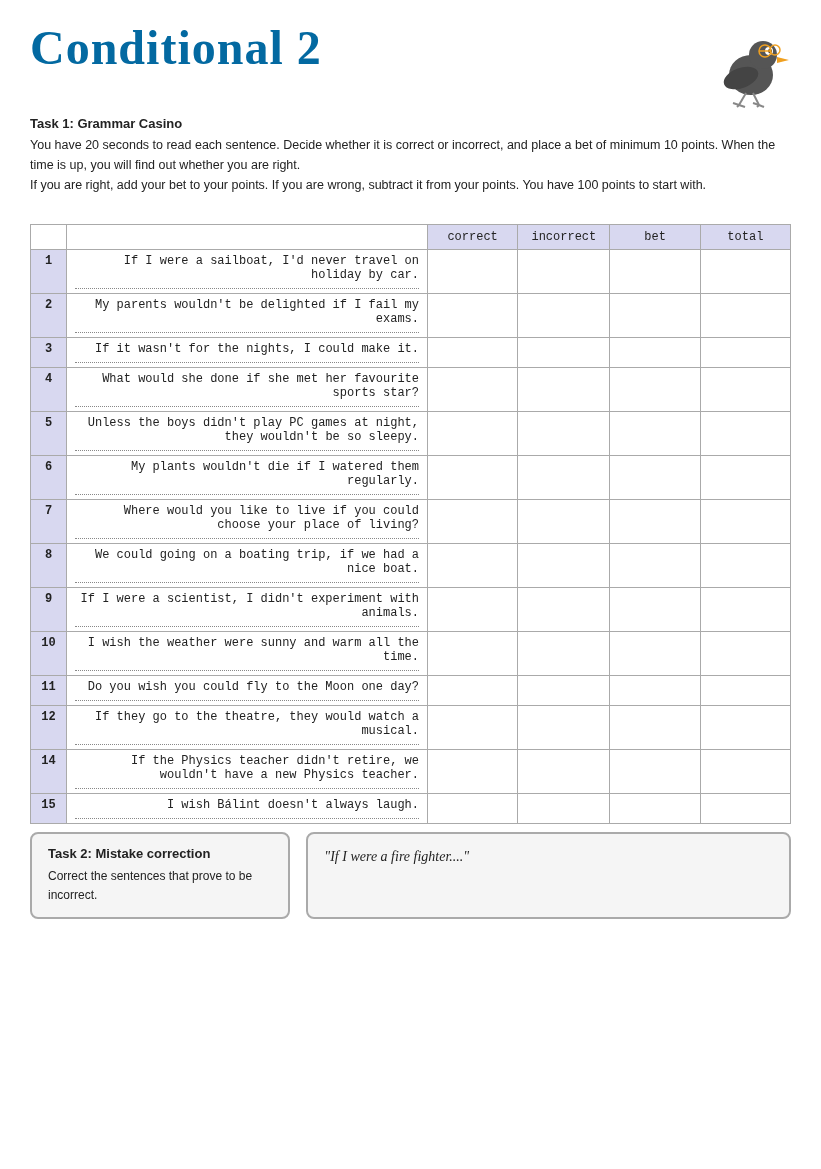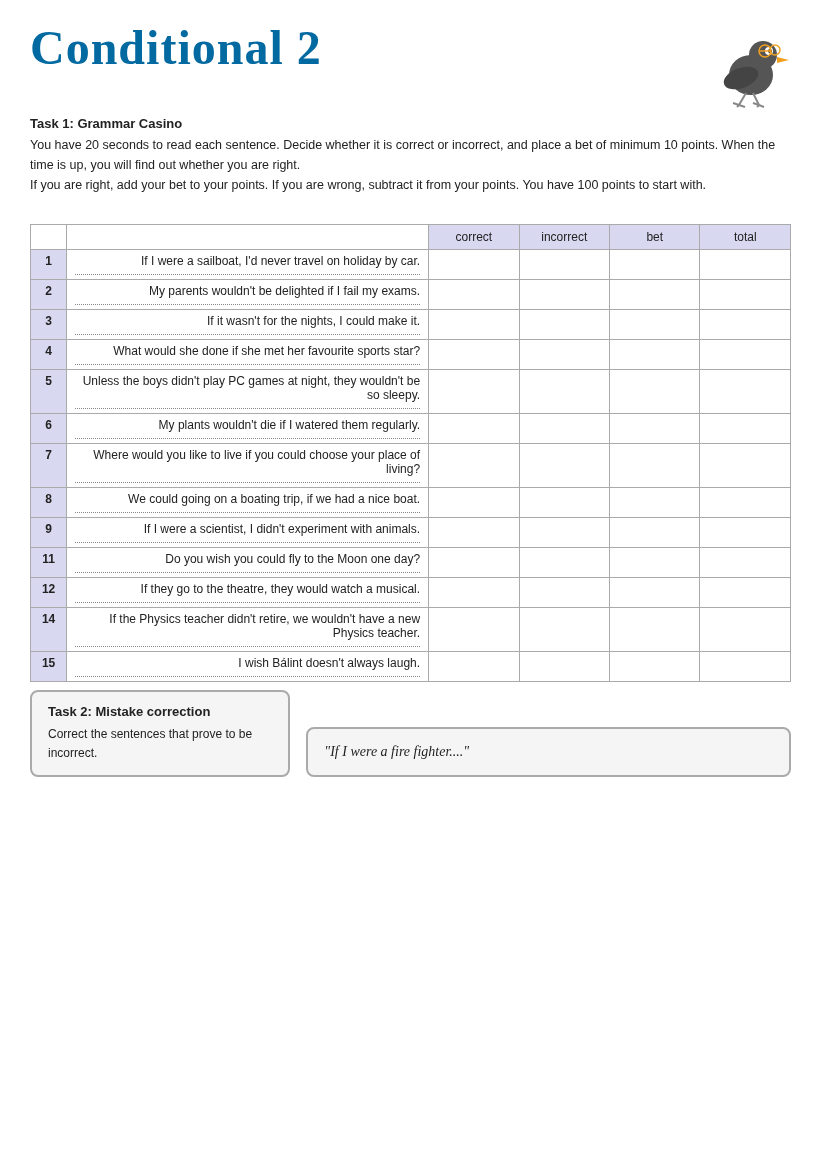--- a/index.html
+++ b/index.html
@@ -40,20 +40,21 @@
     }
     .instructions {
       font-size: 12.5px;
       line-height: 1.6;
       margin-bottom: 29px;
     }
     .main-table {
       width: 100%;
       border-collapse: collapse;
       margin-bottom: 4px;
+      font-family: Liberation Mono, monospace;
     }
     .main-table th {
       background: #d8d8f0;
       border: 1px solid #aaa;
       padding: 5px 8px;
       text-align: center;
       font-size: 12px;
       font-weight: normal;
     }
     .main-table td {
@@ -84,21 +85,20 @@
       height: 1px;
     }
     .col-correct, .col-incorrect, .col-bet, .col-total {
       width: 80px;
       min-width: 70px;
     }
     .bottom-section {
       display: flex;
       gap: 16px;
       margin-top: 8px;
-      align-items: flex-end;
     }
     .task-box {
       border: 2px solid #aaa;
       border-radius: 8px;
       padding: 12px 16px;
       background: #f5f5f5;
     }
     .task-box.left {
       flex: 1;
     }
@@ -267,20 +267,31 @@
         <td class="sentence-cell">
           <span class="sentence-text">If I were a scientist, I didn't experiment with animals.</span>
           <span class="dotted-line"></span>
         </td>
         <td class="col-correct"></td>
         <td class="col-incorrect"></td>
         <td class="col-bet"></td>
         <td class="col-total"></td>
       </tr>
       <tr>
+        <td class="row-num">10</td>
+        <td class="sentence-cell">
+          <span class="sentence-text">I wish the weather were sunny and warm all the time.</span>
+          <span class="dotted-line"></span>
+        </td>
+        <td class="col-correct"></td>
+        <td class="col-incorrect"></td>
+        <td class="col-bet"></td>
+        <td class="col-total"></td>
+      </tr>
+      <tr>
         <td class="row-num">11</td>
         <td class="sentence-cell">
           <span class="sentence-text">Do you wish you could fly to the Moon one day?</span>
           <span class="dotted-line"></span>
         </td>
         <td class="col-correct"></td>
         <td class="col-incorrect"></td>
         <td class="col-bet"></td>
         <td class="col-total"></td>
       </tr>

